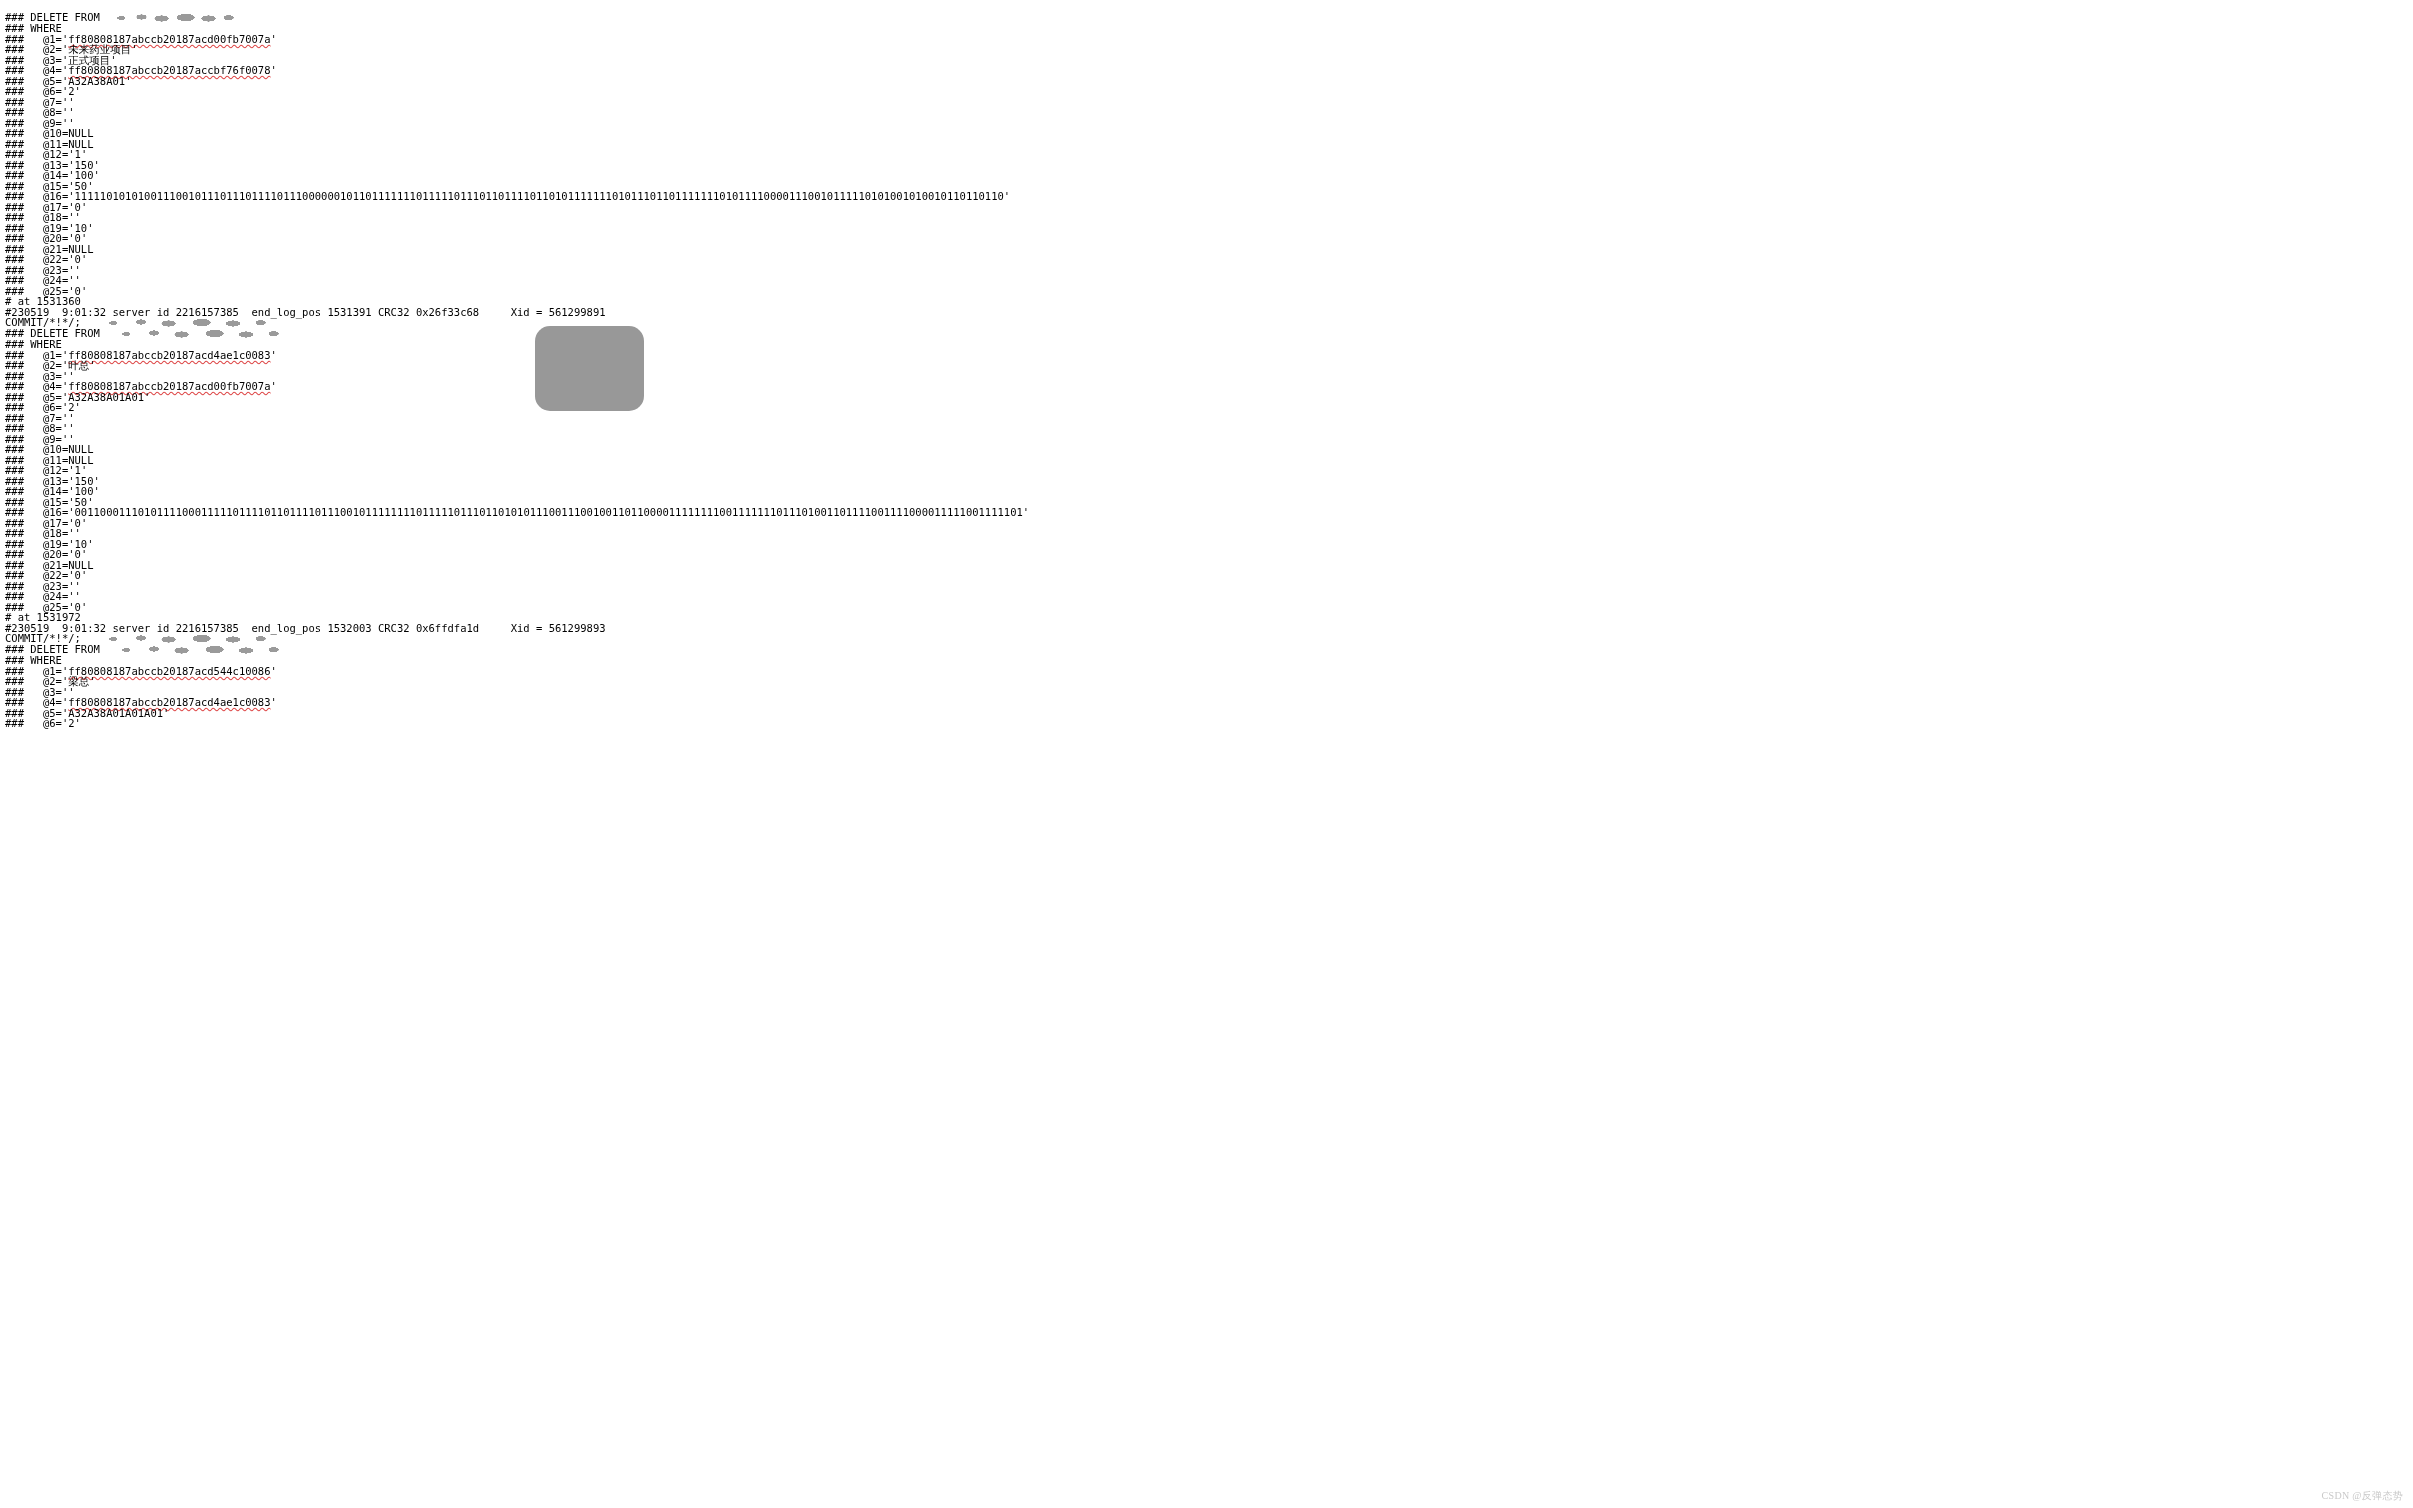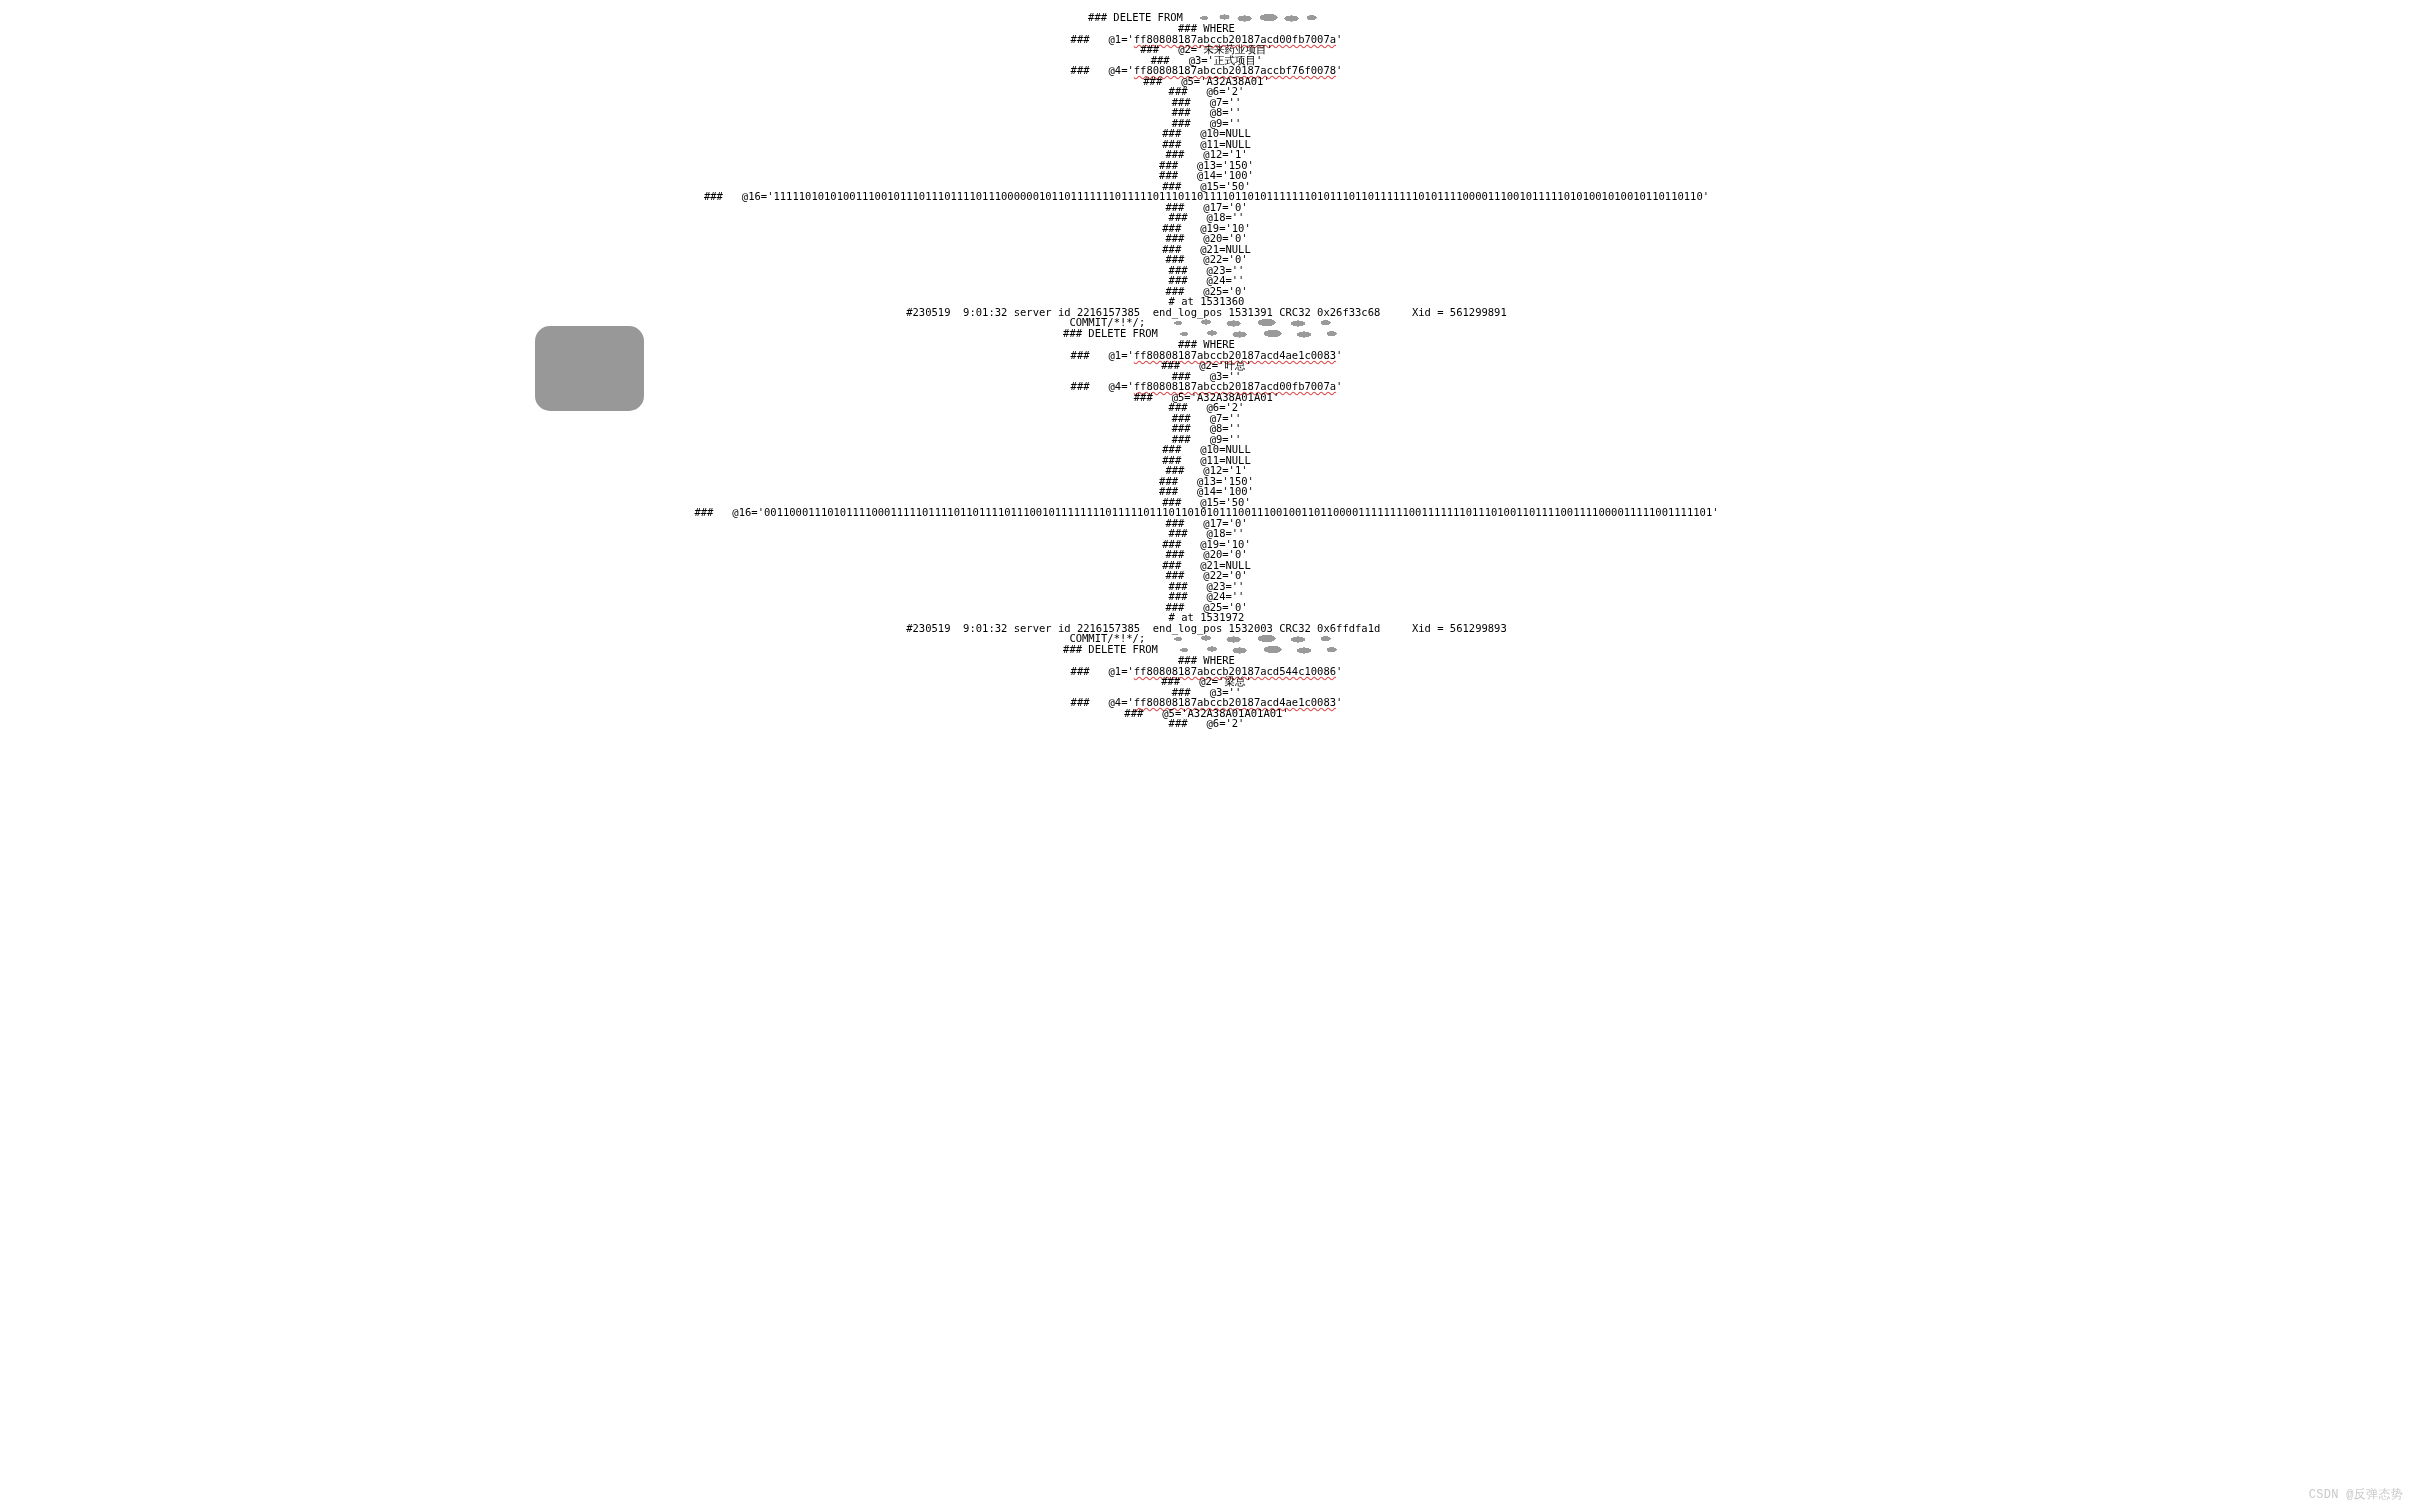--- a/index.html
+++ b/index.html
@@ -11,21 +11,20 @@
     line-height: 1.0;
     color: #000;
     width: 2413px;
     height: 1508px;
     overflow: hidden;
     position: relative;
   }
   #log {
     white-space: pre;
     padding: 1.7px 5px;
-    text-align: center;
   }
   .line { display: block; }
   .u { text-decoration: underline wavy #d44; text-decoration-skip-ink: none; }
   .scribble {
     display: inline-block;
     vertical-align: middle;
     width: 134px; height: 10px;
     margin-left: 1.7px;
     background:
       radial-gradient(6.7px 3.4px at 10% 50%, #9a9a9a 60%, transparent 61%),
@@ -43,22 +42,22 @@
     top: 326px;
     width: 109px;
     height: 85px;
     background: #989898;
     border-radius: 15px;
   }
   #watermark {
     position: absolute;
     right: 10px;
     bottom: 6.7px;
-    font-family: Liberation Mono, monospace;
-    font-size: 12px;
+    font-family: Liberation Serif, serif;
+    font-size: 10px;
     color: #c9c9c9;
     letter-spacing: 0.3px;
   }
 </style>
 </head>
 <body>
 
 <pre id="log"><span class="line"><span>### DELETE FROM </span><span class="scribble"></span></span><span class="line"><span>### WHERE</span></span><span class="line"><span>###   @1='</span><span class="u">ff80808187abccb20187acd00fb7007a</span><span>'</span></span><span class="line"><span>###   @2='</span><span>未来药业项目</span><span>'</span></span><span class="line"><span>###   @3='</span><span>正式项目</span><span>'</span></span><span class="line"><span>###   @4='</span><span class="u">ff80808187abccb20187accbf76f0078</span><span>'</span></span><span class="line"><span>###   @5='</span><span>A32A38A01</span><span>'</span></span><span class="line"><span>###   @6='</span><span>2</span><span>'</span></span><span class="line"><span>###   @7='</span><span></span><span>'</span></span><span class="line"><span>###   @8='</span><span></span><span>'</span></span><span class="line"><span>###   @9='</span><span></span><span>'</span></span><span class="line"><span>###   @10=NULL</span></span><span class="line"><span>###   @11=NULL</span></span><span class="line"><span>###   @12='</span><span>1</span><span>'</span></span><span class="line"><span>###   @13='</span><span>150</span><span>'</span></span><span class="line"><span>###   @14='</span><span>100</span><span>'</span></span><span class="line"><span>###   @15='</span><span>50</span><span>'</span></span><span class="line"><span>###   @16='</span><span>111110101010011100101110111011110111000000101101111111011111011101101111011010111111101011101101111111010111100001110010111110101001010010110110110</span><span>'</span></span><span class="line"><span>###   @17='</span><span>0</span><span>'</span></span><span class="line"><span>###   @18='</span><span></span><span>'</span></span><span class="line"><span>###   @19='</span><span>10</span><span>'</span></span><span class="line"><span>###   @20='</span><span>0</span><span>'</span></span><span class="line"><span>###   @21=NULL</span></span><span class="line"><span>###   @22='</span><span>0</span><span>'</span></span><span class="line"><span>###   @23='</span><span></span><span>'</span></span><span class="line"><span>###   @24='</span><span></span><span>'</span></span><span class="line"><span>###   @25='</span><span>0</span><span>'</span></span><span class="line"><span># at 1531360</span></span><span class="line"><span>#230519  9:01:32 server id 2216157385  end_log_pos 1531391 CRC32 0x26f33c68     Xid = 561299891</span></span><span class="line"><span>COMMIT/*!*/;  </span><span class="scribble long"></span></span><span class="line"><span>### DELETE FROM </span><span class="scribble long"></span></span><span class="line"><span>### WHERE</span></span><span class="line"><span>###   @1='</span><span class="u">ff80808187abccb20187acd4ae1c0083</span><span>'</span></span><span class="line"><span>###   @2='</span><span>叶总</span><span>'</span></span><span class="line"><span>###   @3='</span><span></span><span>'</span></span><span class="line"><span>###   @4='</span><span class="u">ff80808187abccb20187acd00fb7007a</span><span>'</span></span><span class="line"><span>###   @5='</span><span>A32A38A01A01</span><span>'</span></span><span class="line"><span>###   @6='</span><span>2</span><span>'</span></span><span class="line"><span>###   @7='</span><span></span><span>'</span></span><span class="line"><span>###   @8='</span><span></span><span>'</span></span><span class="line"><span>###   @9='</span><span></span><span>'</span></span><span class="line"><span>###   @10=NULL</span></span><span class="line"><span>###   @11=NULL</span></span><span class="line"><span>###   @12='</span><span>1</span><span>'</span></span><span class="line"><span>###   @13='</span><span>150</span><span>'</span></span><span class="line"><span>###   @14='</span><span>100</span><span>'</span></span><span class="line"><span>###   @15='</span><span>50</span><span>'</span></span><span class="line"><span>###   @16='</span><span>001100011101011110001111101111011011110111001011111111011111011101101010111001110010011011000011111111001111111011101001101111001111000011111001111101</span><span>'</span></span><span class="line"><span>###   @17='</span><span>0</span><span>'</span></span><span class="line"><span>###   @18='</span><span></span><span>'</span></span><span class="line"><span>###   @19='</span><span>10</span><span>'</span></span><span class="line"><span>###   @20='</span><span>0</span><span>'</span></span><span class="line"><span>###   @21=NULL</span></span><span class="line"><span>###   @22='</span><span>0</span><span>'</span></span><span class="line"><span>###   @23='</span><span></span><span>'</span></span><span class="line"><span>###   @24='</span><span></span><span>'</span></span><span class="line"><span>###   @25='</span><span>0</span><span>'</span></span><span class="line"><span># at 1531972</span></span><span class="line"><span>#230519  9:01:32 server id 2216157385  end_log_pos 1532003 CRC32 0x6ffdfa1d     Xid = 561299893</span></span><span class="line"><span>COMMIT/*!*/;  </span><span class="scribble long"></span></span><span class="line"><span>### DELETE FROM </span><span class="scribble long"></span></span><span class="line"><span>### WHERE</span></span><span class="line"><span>###   @1='</span><span class="u">ff80808187abccb20187acd544c10086</span><span>'</span></span><span class="line"><span>###   @2='</span><span>梁总</span><span>'</span></span><span class="line"><span>###   @3='</span><span></span><span>'</span></span><span class="line"><span>###   @4='</span><span class="u">ff80808187abccb20187acd4ae1c0083</span><span>'</span></span><span class="line"><span>###   @5='</span><span>A32A38A01A01A01</span><span>'</span></span><span class="line"><span>###   @6='</span><span>2</span><span>'</span></span></pre>
 
 <div id="blob"></div>

